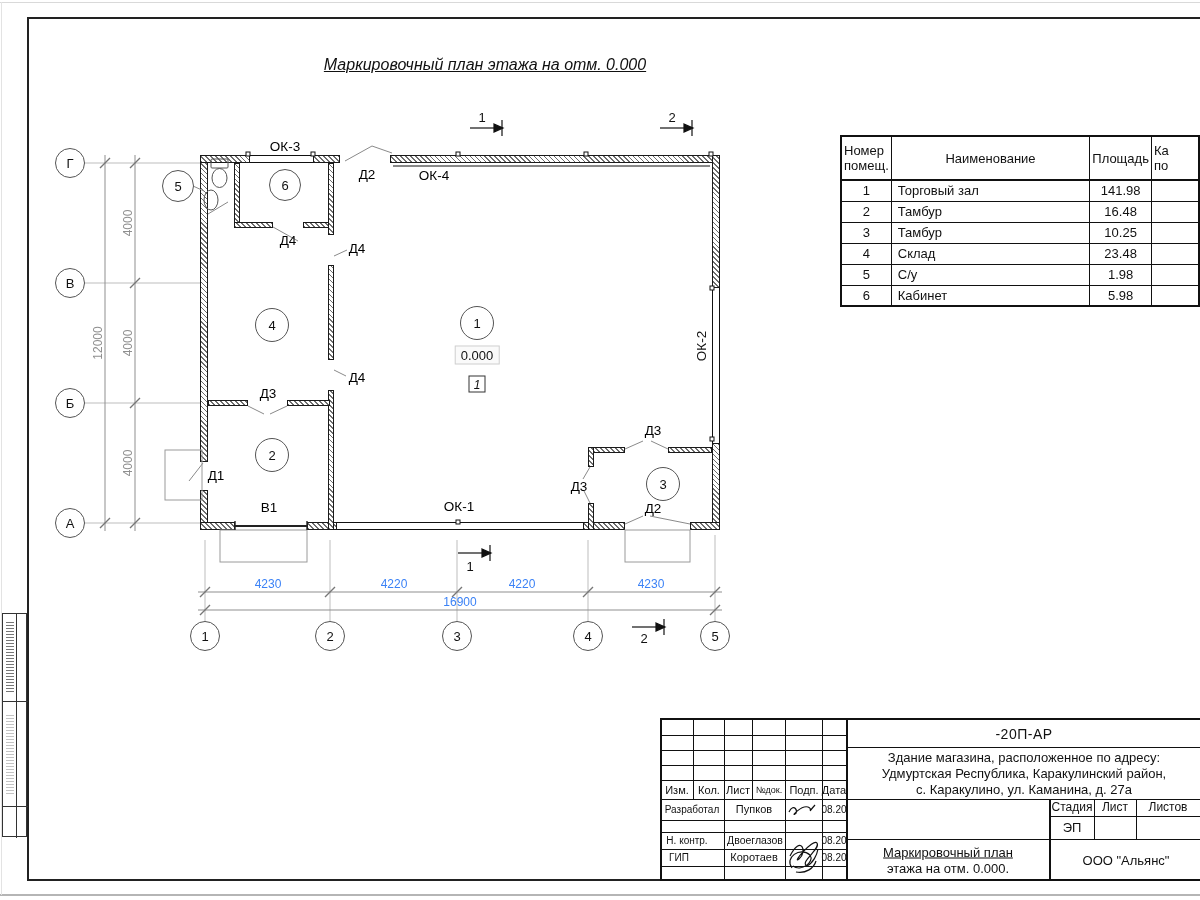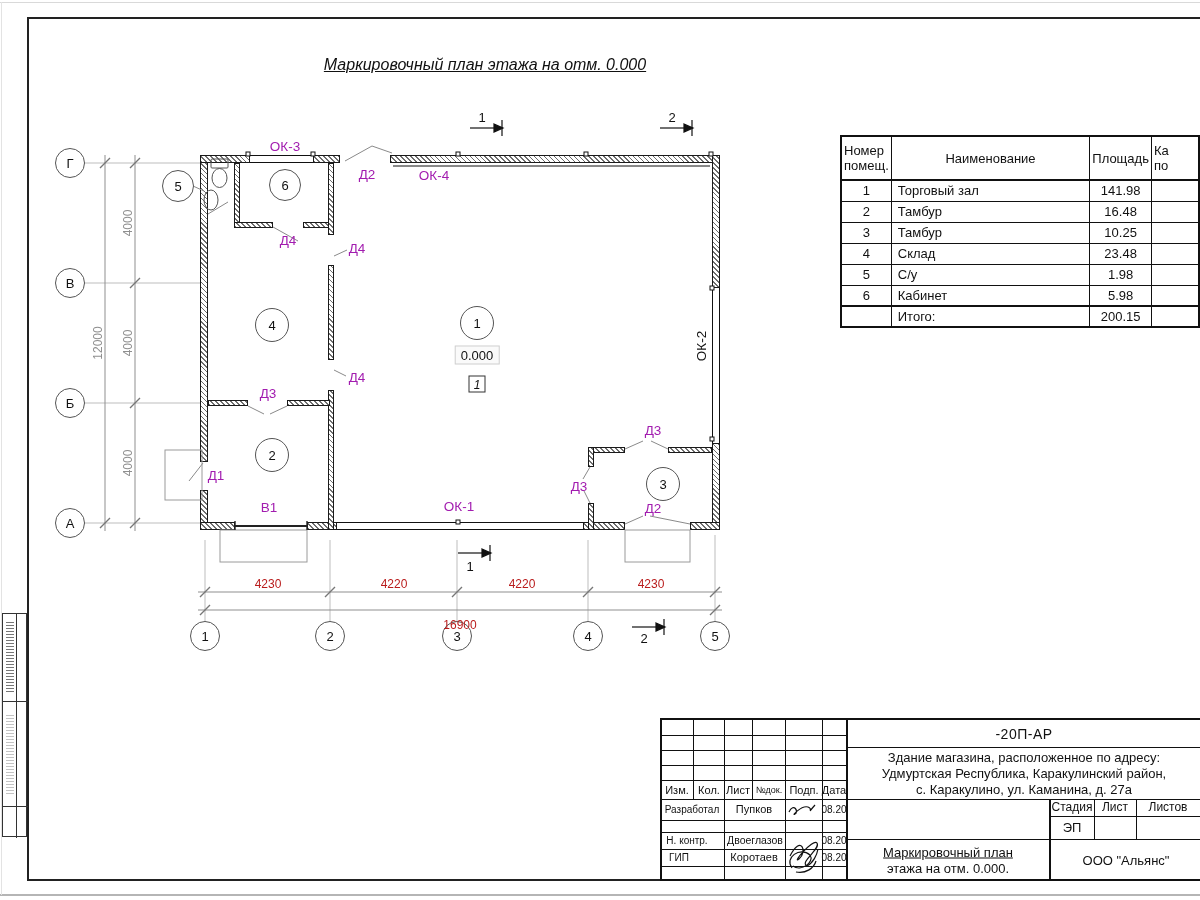--- a/index.html
+++ b/index.html
@@ -3,23 +3,23 @@
 <meta charset="utf-8">
 <style>
   html,body{margin:0;padding:0;background:#fff;}
   #sheet{position:relative;width:1200px;height:900px;background:#fff;overflow:hidden;
          font-family:"Liberation Sans", sans-serif;color:#111;}
   .abs{position:absolute;}
   .wall{position:absolute;box-sizing:border-box;border:1px solid #1a1a1a;background-color:#fff;
         background-image:repeating-linear-gradient(45deg,#6e6e6e 0,#6e6e6e 1px,transparent 1px,transparent 3.5px);}
   .winh{position:absolute;box-sizing:border-box;border-top:1px solid #111;border-bottom:1px solid #111;background:#fff;}
   .winv{position:absolute;box-sizing:border-box;border-left:1px solid #111;border-right:1px solid #111;background:#fff;}
-  .lbl{position:absolute;font-size:13.5px;color:#a21caf;white-space:nowrap;transform:translate(-50%,-50%);}
+  .lbl{position:absolute;font-size:13.5px;color:#000000;white-space:nowrap;transform:translate(-50%,-50%);}
   .lblv{position:absolute;font-size:13.5px;color:#111;white-space:nowrap;transform:translate(-50%,-50%) rotate(-90deg);}
-  .dimt{position:absolute;font-size:12px;color:#b91c1c;white-space:nowrap;transform:translate(-50%,-50%);}
+  .dimt{position:absolute;font-size:12px;color:#3b82f6;white-space:nowrap;transform:translate(-50%,-50%);}
   .dimtv{position:absolute;font-size:12px;color:#8f8f8f;white-space:nowrap;transform:translate(-50%,-50%) rotate(-90deg);}
   .circ{position:absolute;border:1px solid #555;border-radius:50%;background:#fff;display:flex;
         align-items:center;justify-content:center;font-size:13px;transform:translate(-50%,-50%);}
   .seclbl{position:absolute;font-size:13px;color:#111;transform:translate(-50%,-50%);}
   .line{position:absolute;background:#111;}
   .title-it{font-style:italic;text-decoration:underline;}
   
   #expl{position:absolute;left:840px;top:135px;border-collapse:collapse;table-layout:fixed;font-size:13px;}
   #expl td,#expl th{border:1px solid #111;font-weight:normal;padding:0 6px;box-sizing:border-box;overflow:hidden;}
   #expl{border:2px solid #111;}
@@ -242,21 +242,21 @@
 
   <div class="seclbl" style="left:482px;top:117px;">1</div>
   <div class="seclbl" style="left:672px;top:117px;">2</div>
   <div class="seclbl" style="left:470px;top:566px;">1</div>
   <div class="seclbl" style="left:644px;top:638px;">2</div>
 
   <div class="dimt" style="left:268px;top:584px;">4230</div>
   <div class="dimt" style="left:394px;top:584px;">4220</div>
   <div class="dimt" style="left:522px;top:584px;">4220</div>
   <div class="dimt" style="left:651px;top:584px;">4230</div>
-  <div class="dimt" style="left:460px;top:625px;text-align:center;">16900</div>
+  <div class="dimt" style="left:460px;top:602px;text-align:center;">16900</div>
   <div class="dimtv" style="left:128px;top:223px;">4000</div>
   <div class="dimtv" style="left:128px;top:343px;">4000</div>
   <div class="dimtv" style="left:128px;top:463px;">4000</div>
   <div class="dimtv" style="left:98px;top:343px;">12000</div>
 
 
   <table id="expl">
     <colgroup>
         <col style="width:44px;">
         <col style="width:242px;">
@@ -305,26 +305,20 @@
       <td>С/у</td>
       <td class="c-area">1.98</td>
       <td></td>
     </tr>
     <tr>
       <td class="c-num">6</td>
       <td>Кабинет</td>
       <td class="c-area">5.98</td>
       <td></td>
     </tr>
-    <tr class="tot">
-      <td></td>
-      <td>Итого:</td>
-      <td class="c-area">200.15</td>
-      <td></td>
-    </tr>
   </tbody>
     </table>
 
   <div id="tblock">
 
     <div class="line" style="left:31px;top:0;width:1px;height:79px;"></div>
     <div class="line" style="left:62px;top:0;width:1px;height:159px;"></div>
     <div class="line" style="left:90px;top:0;width:1px;height:79px;"></div>
     <div class="line" style="left:123px;top:0;width:1px;height:159px;"></div>
     <div class="line" style="left:160px;top:0;width:1px;height:159px;"></div>

